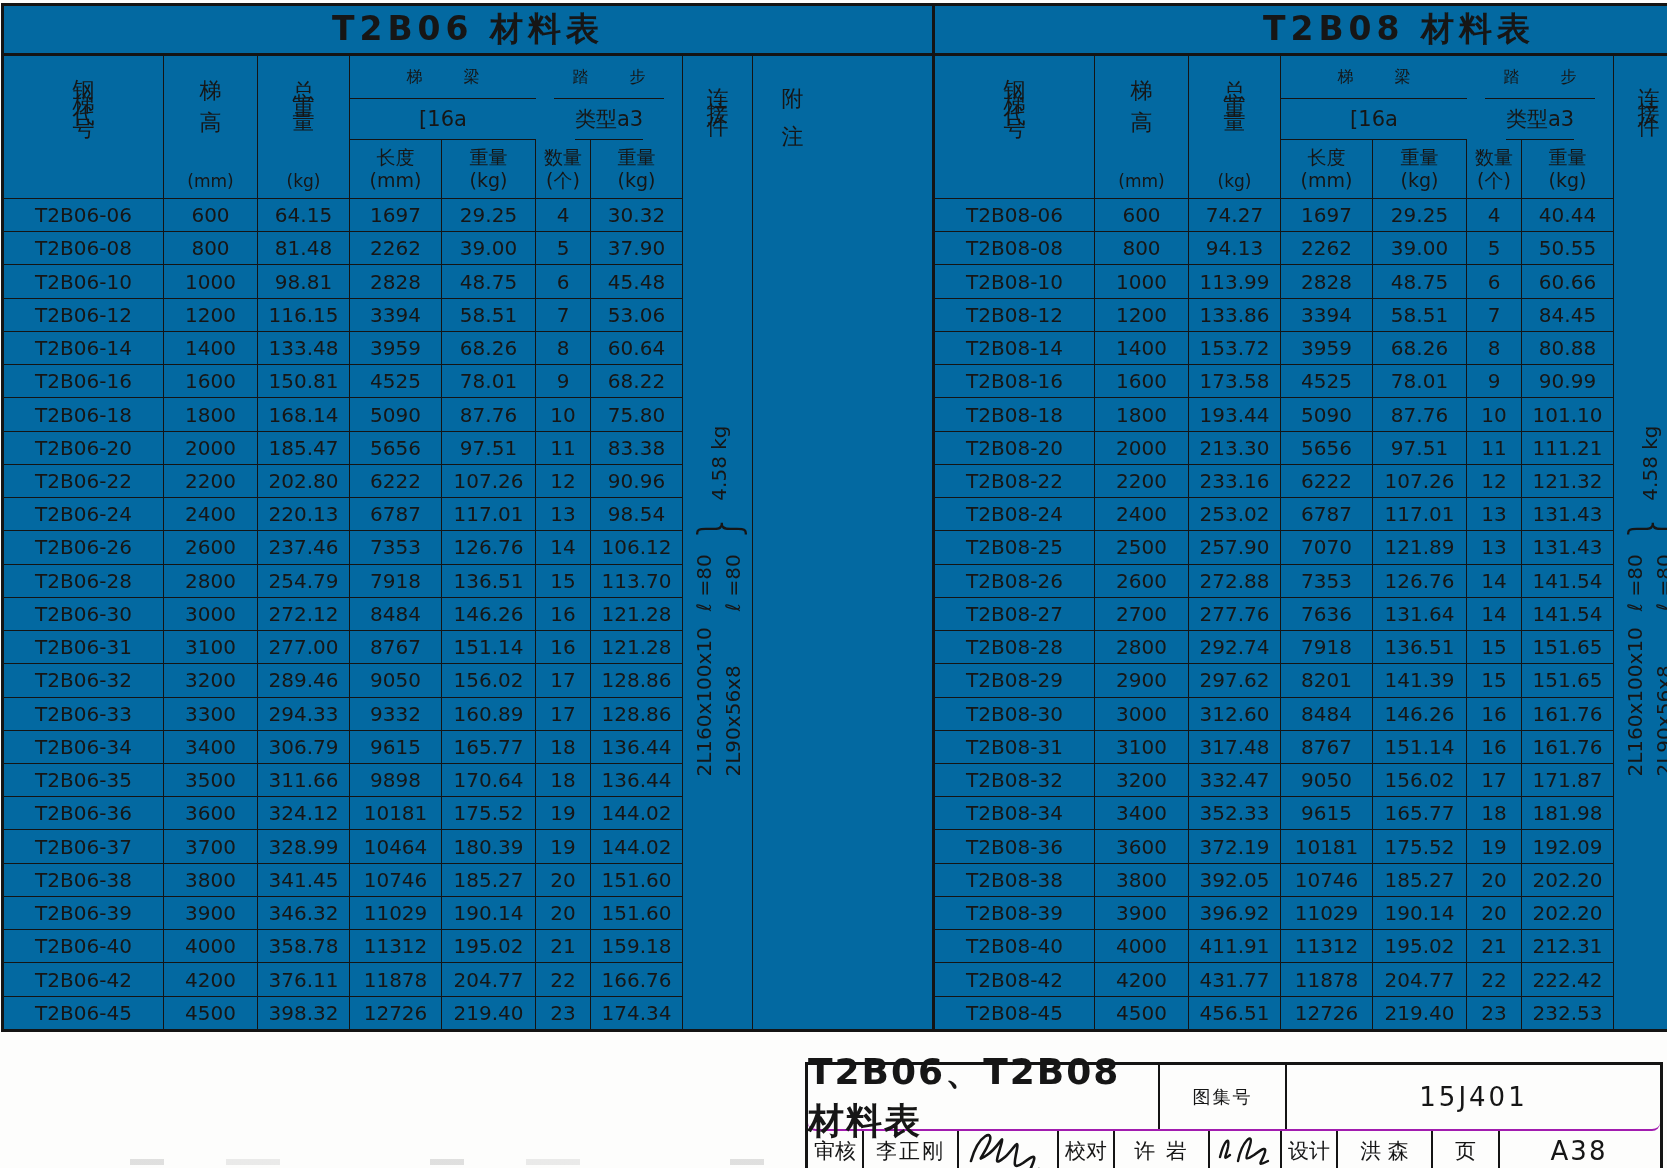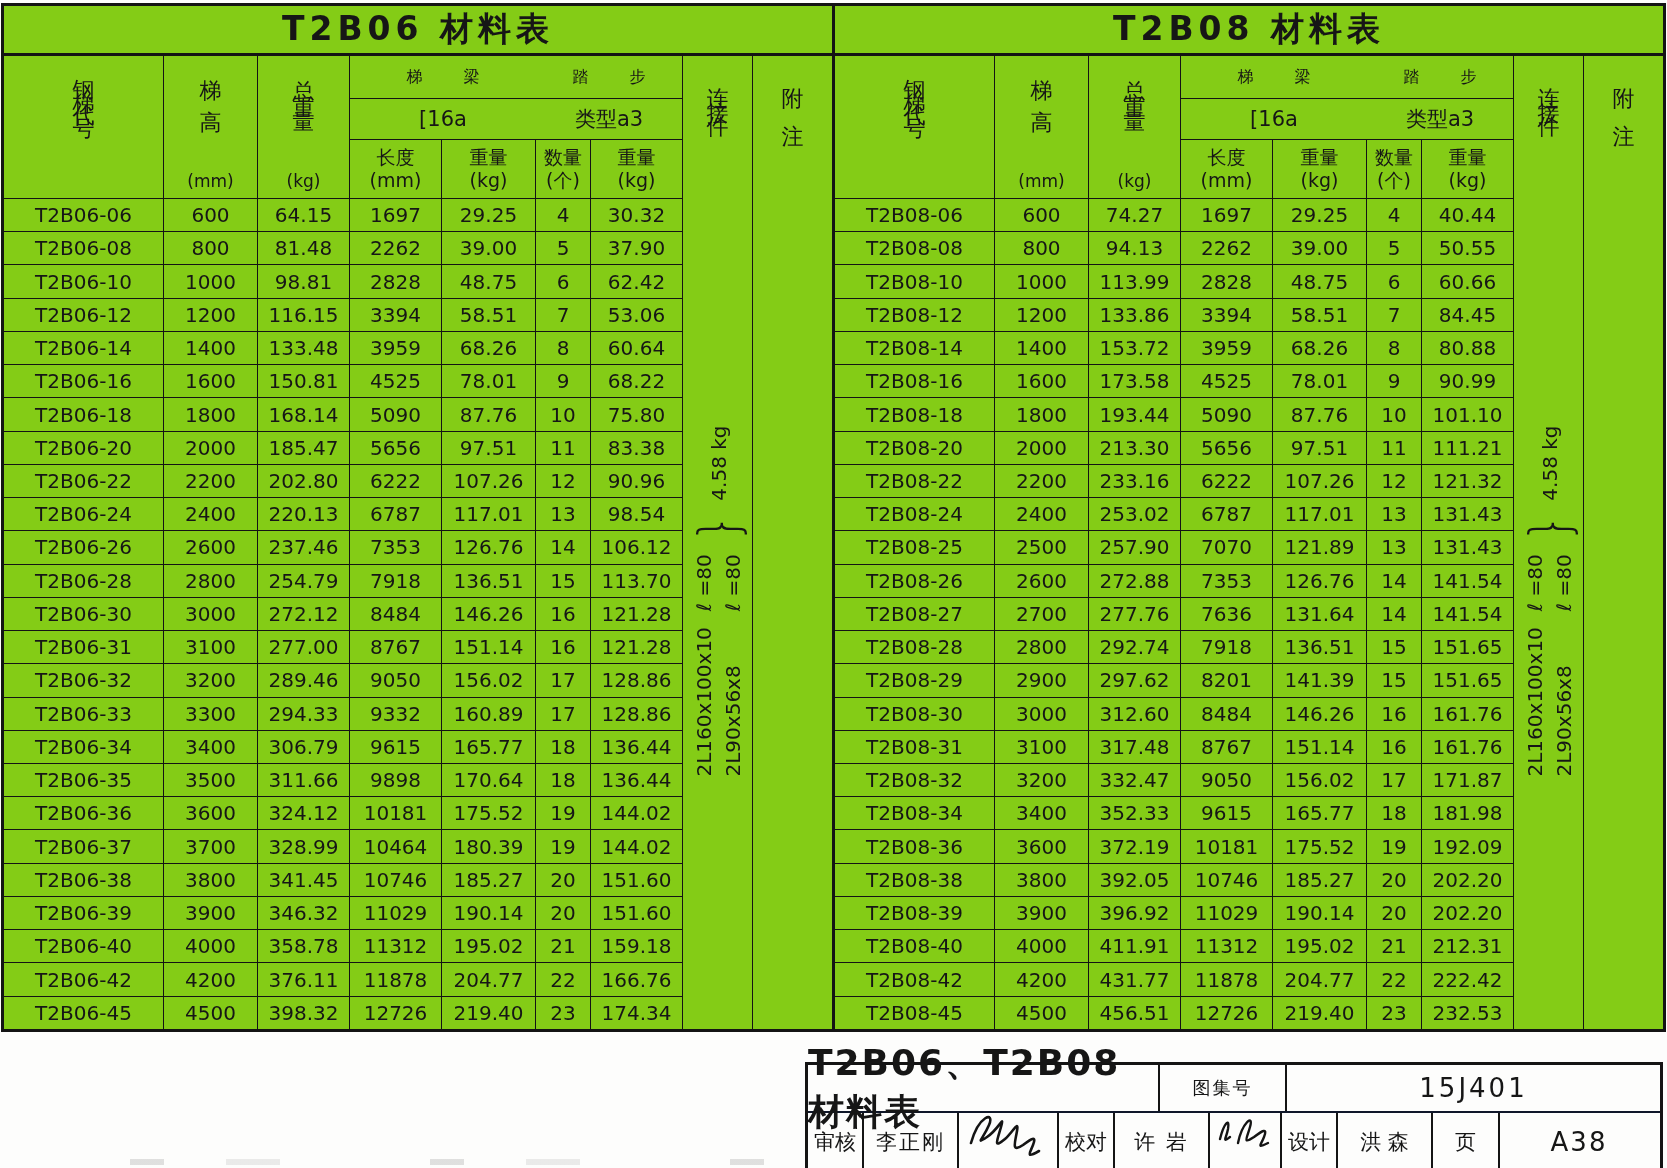--- a/index.html
+++ b/index.html
@@ -7,41 +7,41 @@
   body {
     background:#fdfdfc;
     color:#161616;
     font-family:"DejaVu Sans","Liberation Sans",sans-serif;
     position:relative; overflow:hidden;
   }
   .sheet { position:absolute; inset:0; background:#fdfdfc; }
 
   
   .tables { position:absolute; left:1px; top:3px; display:flex; }
-  .mat-table { width:834px; border:3px solid #141414; background:#84cc16; }
+  .mat-table { width:934px; border:3px solid #141414; background:#0369a1; }
   .mat-table + .mat-table { margin-left:-3px; }
   .tbl-title {
     height:50px; border-bottom:3px solid #141414;
     display:flex; align-items:center; justify-content:center;
     font-size:33px; font-weight:bold; letter-spacing:5px;
   }
   .tbl-body { display:flex; height:auto; }
   .main-cols { width:678px; }
   .hdr { display:flex; height:143px; border-bottom:1px solid #141414; }
   .hc, .ucell { border-right:1px solid #141414; }
   .c0 { width:160px; } .c1 { width:94px; } .c2 { width:92px; }
   .c3 { width:92px; } .c4 { width:94px; } .c5 { width:55px; } .c6 { width:91px; }
   .hc { display:flex; flex-direction:column; align-items:center; }
   .vtext { writing-mode:vertical-lr; text-orientation:upright; font-size:22px; }
   .hc .vtext { flex:1; display:flex; align-items:center; letter-spacing:13px; padding-top:6px; }
   .hc .vtext.v2 { letter-spacing:30px; }
   .hc .vtext.v3 { letter-spacing:16px; }
   .unit { font-size:17px; padding-bottom:7px; }
   .hgroup { display:flex; flex-direction:column; }
-  .gw-beam { width:186px; } .gw-step { width:146px; }
+  .gw-beam { width:186px; } .gw-step { width:146px;align-items:center; }
   .g-top { height:43px; border-bottom:1px solid #141414; display:flex; align-items:center; justify-content:center; font-size:16px; letter-spacing:18px; text-indent:18px; }
   .g-mid { height:41px; border-bottom:1px solid #141414; display:flex; align-items:center; justify-content:center; font-size:21px; }
   .g-units { flex:1; display:flex; }
   .ucell { display:flex; flex-direction:column; align-items:center; justify-content:center; font-size:19px; line-height:1.2; }
   .gw-step .ucell:last-child, .hgroup:last-child { border-right:0; }
   .gw-beam .ucell.c4 { border-right:1px solid #141414; }
   .hgroup.gw-beam { border-right:0; }
   .gw-step .ucell.c6 { border-right:0; }
   .rows { display:flex; flex-direction:column; height:830px; }
   .trow { flex:1; display:flex; border-bottom:1px solid #141414; }
@@ -60,21 +60,21 @@
   }
   .conn-lines { display:grid; grid-template-columns:auto auto; column-gap:16px; font-size:20px; line-height:1.45; justify-items:start; }
   .brace { font-size:56px; font-weight:300; transform:scaleX(.8); }
   .kgnote { font-size:20px; }
 
   
   .title-block {
     position:absolute; left:805px; top:1062px; width:858px; height:112px;
     border:3px solid #141414; background:#fdfdfc; display:flex; flex-direction:column; z-index:2;
   }
-  .tb-top { height:48px; display:flex; border-bottom:2px solid #0f172a; }
+  .tb-top { height:66px; display:flex; border-bottom:2px solid #a21caf;border-radius:8px; }
   .tb-title { width:352px; border-right:2px solid #141414; display:flex; align-items:center; justify-content:center; font-size:36px; font-weight:bold; letter-spacing:2px; }
   .tb-atlas-label { width:127px; border-right:2px solid #141414; display:flex; align-items:center; justify-content:center; font-size:18px; letter-spacing:2px; }
   .tb-atlas-no { flex:1; display:flex; align-items:center; justify-content:center; font-size:26px; letter-spacing:3px; }
   .tb-bottom { flex:1; display:flex; overflow:visible; }
   .tb-cell { border-right:2px solid #141414; display:flex; align-items:center; justify-content:center; font-size:21px; position:relative; overflow:visible; }
   .tb-cell:last-child { border-right:0; }
   .w-label { width:56px; } .w-name { width:95px; letter-spacing:2px; }
   .w-sig1 { width:100px; } .w-sig2 { width:72px; } .w-sig3 { width:95px; border-right:2px solid #141414; }
   .w-page { width:67px; } .w-pageno { width:158px; font-size:26px; letter-spacing:2px; }
   .sig-svg { position:absolute; left:2px; top:-8px; overflow:visible; }
@@ -156,21 +156,21 @@
                 <div class="tcell c5">5</div>
                 <div class="tcell c6">37.90</div>
               </div>
               <div class="trow">
                 <div class="tcell c0">T2B06-10</div>
                 <div class="tcell c1">1000</div>
                 <div class="tcell c2">98.81</div>
                 <div class="tcell c3">2828</div>
                 <div class="tcell c4">48.75</div>
                 <div class="tcell c5">6</div>
-                <div class="tcell c6">62.42</div>
+                <div class="tcell c6">45.48</div>
               </div>
               <div class="trow">
                 <div class="tcell c0">T2B06-12</div>
                 <div class="tcell c1">1200</div>
                 <div class="tcell c2">116.15</div>
                 <div class="tcell c3">3394</div>
                 <div class="tcell c4">58.51</div>
                 <div class="tcell c5">7</div>
                 <div class="tcell c6">53.06</div>
               </div>

